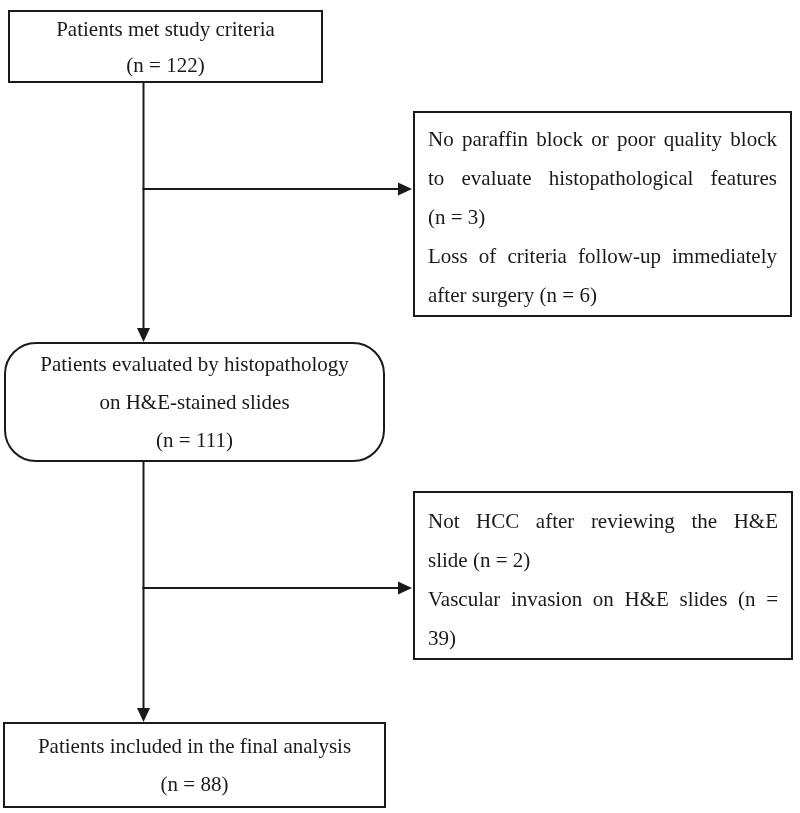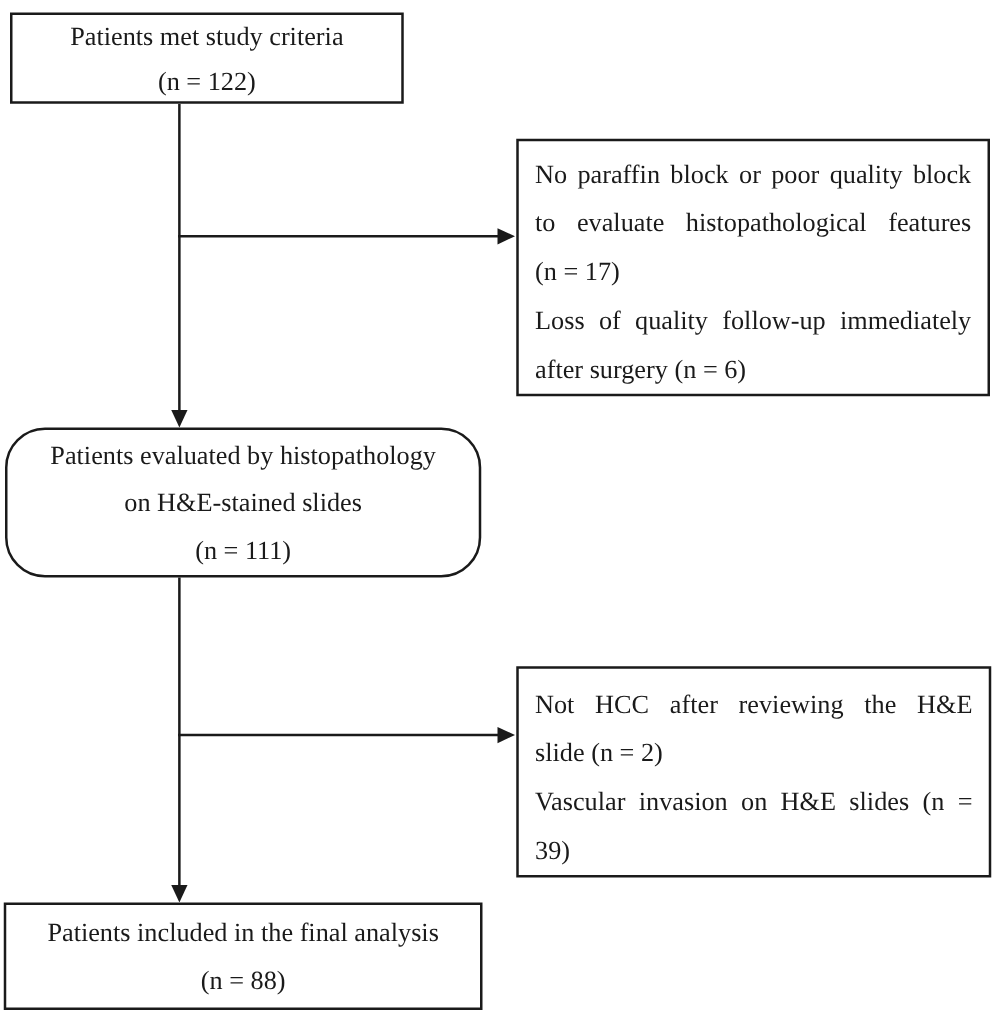--- a/index.html
+++ b/index.html
@@ -39,21 +39,21 @@
   .centered .tline { line-height: 38px; }
   .tline.just {
     text-align: justify;
     text-align-last: justify;
     word-spacing: 0.02em;
   }
   #box-criteria  { left: 8px;   top: 10px;  width: 315px; height: 73px; }
   #box-criteria .tline { line-height: 36px; }
   #box-exclusion1{ left: 413px; top: 111px; width: 379px; height: 206px; }
   #box-evaluated { left: 4px;   top: 342px; width: 381px; height: 120px; border-radius: 32px; }
-  #box-exclusion2{ left: 413px; top: 491px; width: 380px; height: 169px; margin-top: 42px; }
+  #box-exclusion2{ left: 413px; top: 491px; width: 380px; height: 169px; }
   #box-final     { left: 3px;   top: 722px; width: 383px; height: 86px; text-align: center; }
 </style>
 </head>
 <body>
 
 <div class="canvas">
 
   <svg class="arrows" width="800" height="813" viewBox="0 0 800 813" xmlns="http://www.w3.org/2000/svg">
     <g>
       <line x1="143.5" y1="83" x2="143.5" y2="329" stroke="#1a1a1a" stroke-width="2"></line>
@@ -74,22 +74,22 @@
   </svg>
 
   <div class="box centered" id="box-criteria">
     <div class="tline">Patients met study criteria</div>
     <div class="tline">(n = 122)</div>
   </div>
 
   <div class="box leftbox" id="box-exclusion1">
     <div class="tline just">No paraffin block or poor quality block</div>
     <div class="tline just">to evaluate histopathological features</div>
-    <div class="tline">(n = 17)</div>
-    <div class="tline just">Loss of quality follow-up immediately</div>
+    <div class="tline">(n = 3)</div>
+    <div class="tline just">Loss of criteria follow-up immediately</div>
     <div class="tline">after surgery (n = 6)</div>
   </div>
 
   <div class="box centered" id="box-evaluated">
     <div class="tline">Patients evaluated by histopathology</div>
     <div class="tline">on H&amp;E-stained slides</div>
     <div class="tline">(n = 111)</div>
   </div>
 
   <div class="box leftbox" id="box-exclusion2">

